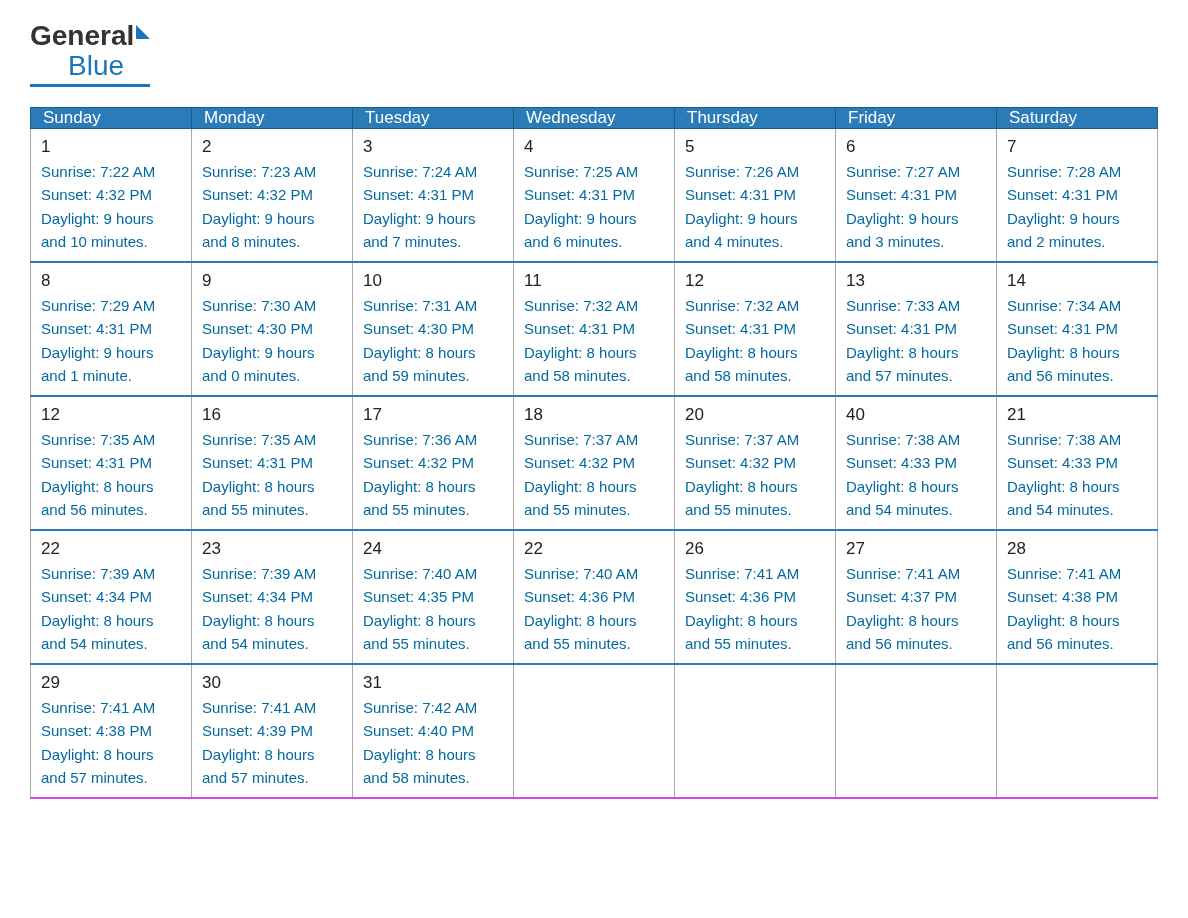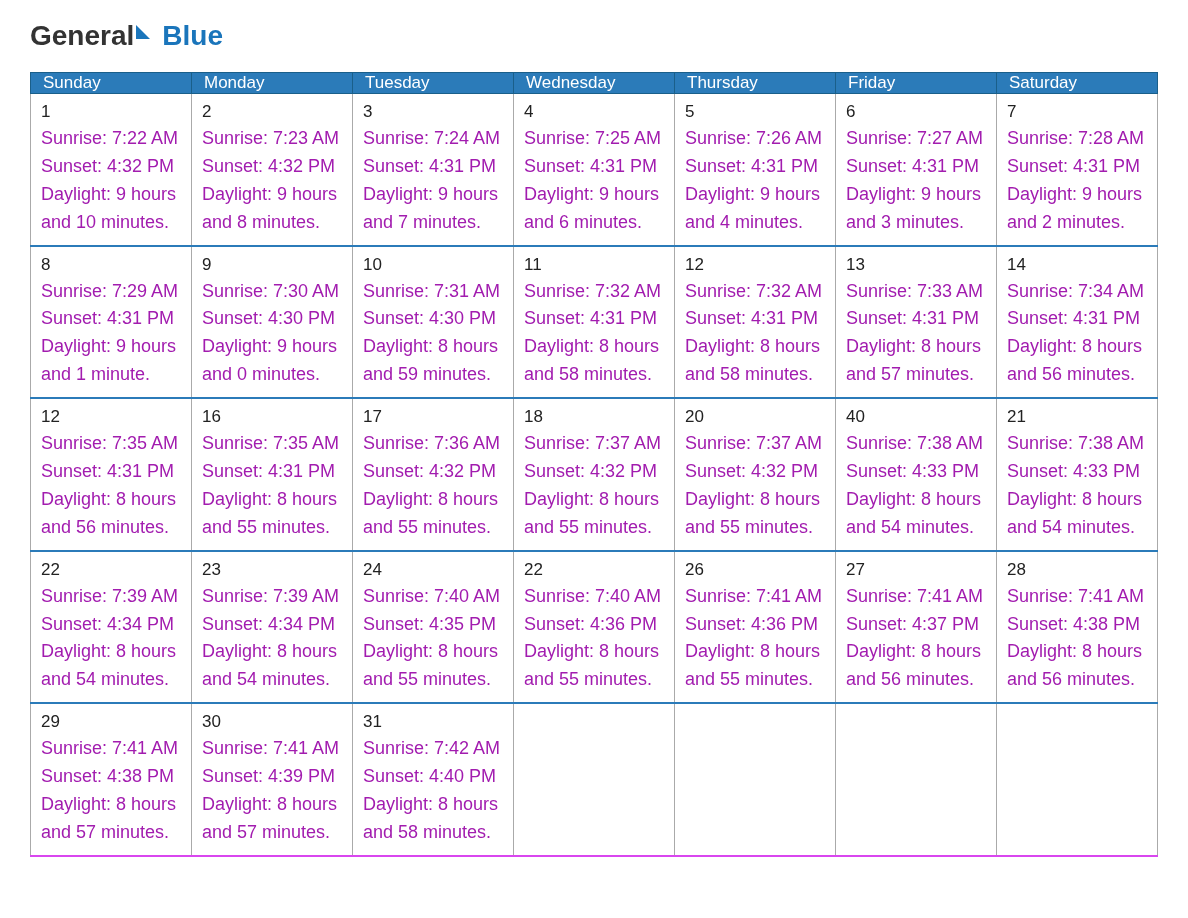--- a/index.html
+++ b/index.html
@@ -11,22 +11,22 @@
       padding: 20px 30px;
     }
     .header-area {
       display: flex;
       justify-content: space-between;
       align-items: flex-start;
       margin-bottom: 20px;
     }
     .logo {
       display: flex;
-      flex-direction: row;
-      align-items: flex-end;
+      flex-direction: column;
+      align-items: center;
     }
     .logo-text {
       display: flex;
       align-items: center;
       font-size: 28px;
       font-weight: bold;
       color: #333;
     }
     .logo-general { color: #333; }
     .logo-blue-part {
@@ -38,21 +38,21 @@
       height: 0;
       border-left: 14px solid #1a75bb;
       border-top: 14px solid transparent;
       border-bottom: 0px solid transparent;
       margin-left: 2px;
       margin-top: -8px;
     }
     .logo-blue-word {
       color: #1a75bb;
       font-size: 28px;
-      font-weight: bold;
+      font-weight: normal;
       margin-left: 12px;
     }
     .logo-underline {
       width: 100%;
       height: 3px;
       background: #1a75bb;
       margin-top: 2px;
     }
     .title-area {
       text-align: right;
@@ -89,22 +89,22 @@
       color: #222;
       width: 14.28%;
     }
     .day-number {
       font-size: 17px;
       font-weight: normal;
       margin-bottom: 3px;
       display: block;
     }
     .day-info {
-      font-size: 18px;
-      color: #a21caf;
+      font-size: 15px;
+      color: #0369a1;
       line-height: 1.55;
     }
     tbody tr {
       border-bottom: 2px solid #2b7bb9;
     }
     tbody tr:last-child {
       border-bottom: 2px solid #d946ef;
     }
     .empty-cell {
       background: #fff;

